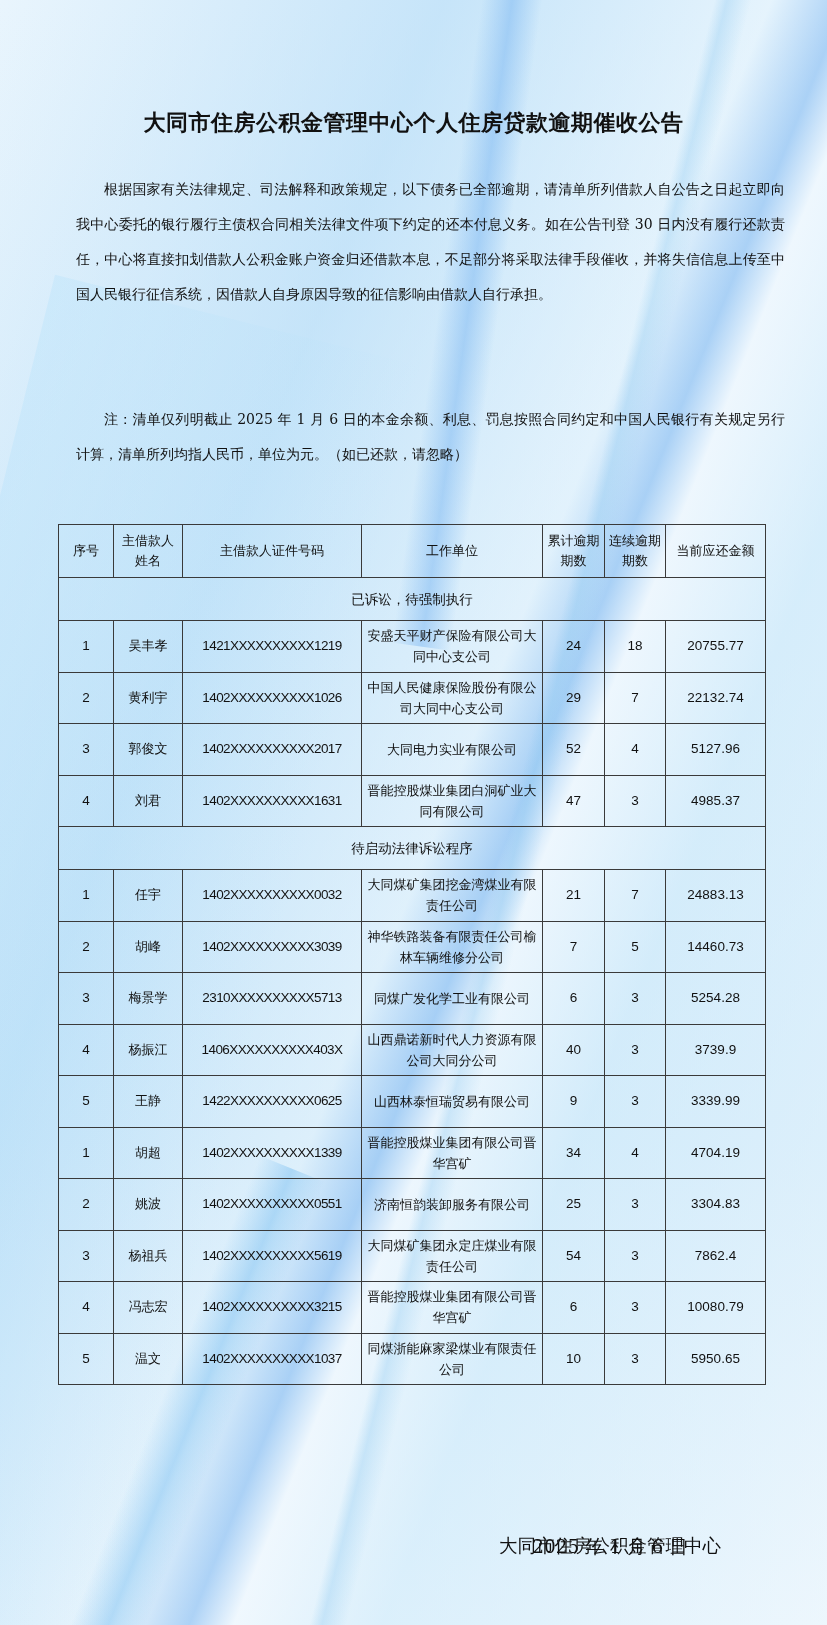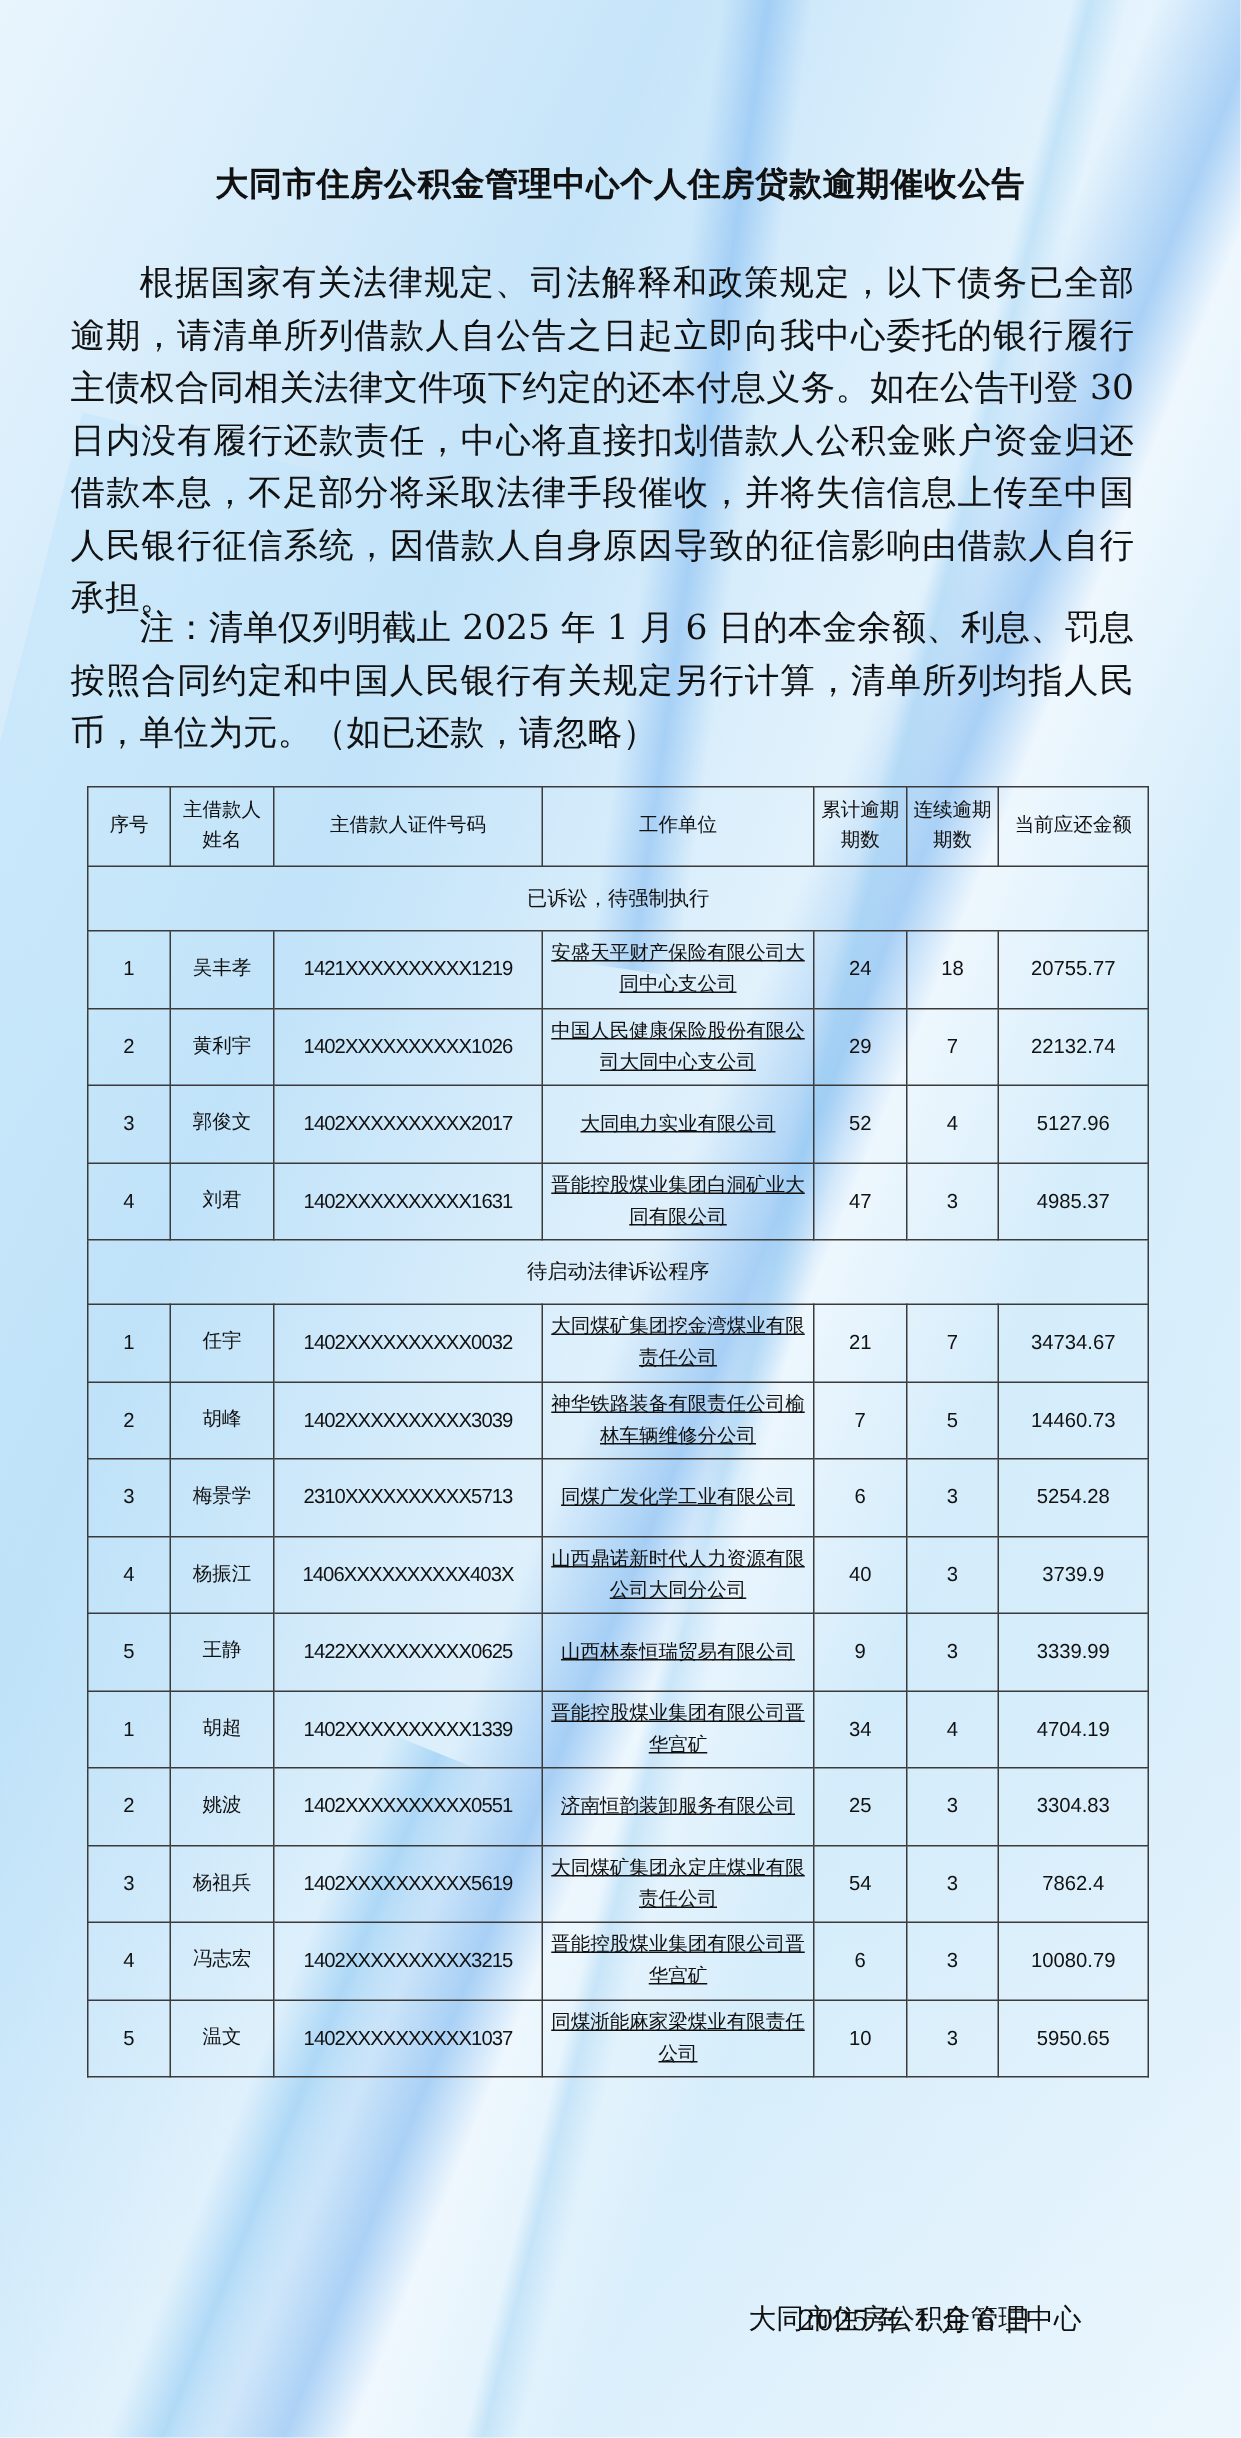--- a/index.html
+++ b/index.html
@@ -39,22 +39,22 @@
   .title {
     position: absolute;
     left: 0; width: 827px; top: 108px;
     text-align: center;
     font-size: 22px;
     font-weight: bold;
     letter-spacing: 0.5px;
   }
   .para {
     position: absolute;
-    left: 47px; width: 709px;
-    font-size: 23px;
+    left: 76px; width: 709px;
+    font-size: 14px;
     line-height: 35px;
     text-align: justify;
     text-indent: 2em;
   }
   .para1 { top: 172px; }
   .para2 { top: 402px; }
 
   table.debt {
     position: absolute;
     left: 58px; top: 524px;
@@ -70,21 +70,21 @@
     vertical-align: middle;
     padding: 0 2px;
     line-height: 20px;
     color: #111;
   }
   table.debt th { font-weight: normal; height: 52px; font-family: "DejaVu Sans", sans-serif; font-size: 13px; }
   table.debt td.section { height: 42px; font-family: "DejaVu Sans", sans-serif; font-size: 13.5px; }
   table.debt tr.row td { height: 50.5px; }
   table.debt td.name, table.debt td.unit { font-family: "DejaVu Sans", sans-serif; font-size: 13px; }
   table.debt td.idno { font-size: 13.5px; letter-spacing: -0.6px; padding: 0; white-space: nowrap; overflow: hidden; }
-  table.debt td.unit { line-height: 21px; padding: 0 1px; text-decoration: underline; }
+  table.debt td.unit { line-height: 21px; padding: 0 1px; }
 
   .sign {
     position: absolute;
     left: 460px; width: 300px;
     text-align: center;
     font-size: 18.5px;
   }
   .sign-org { top: 1497px; margin-top: 36px; }
   .sign-date { top: 1534px; }
 </style>
@@ -167,21 +167,21 @@
       <tr>
           <td class="section" colspan="7">待启动法律诉讼程序</td>
         </tr>
       <tr class="row">
         <td>1</td>
         <td class="name">任宇</td>
         <td class="idno">1402XXXXXXXXXX0032</td>
         <td class="unit">大同煤矿集团挖金湾煤业有限责任公司</td>
         <td>21</td>
         <td>7</td>
-        <td>34734.67</td>
+        <td>24883.13</td>
       </tr>
       <tr class="row">
         <td>2</td>
         <td class="name">胡峰</td>
         <td class="idno">1402XXXXXXXXXX3039</td>
         <td class="unit">神华铁路装备有限责任公司榆林车辆维修分公司</td>
         <td>7</td>
         <td>5</td>
         <td>14460.73</td>
       </tr>

